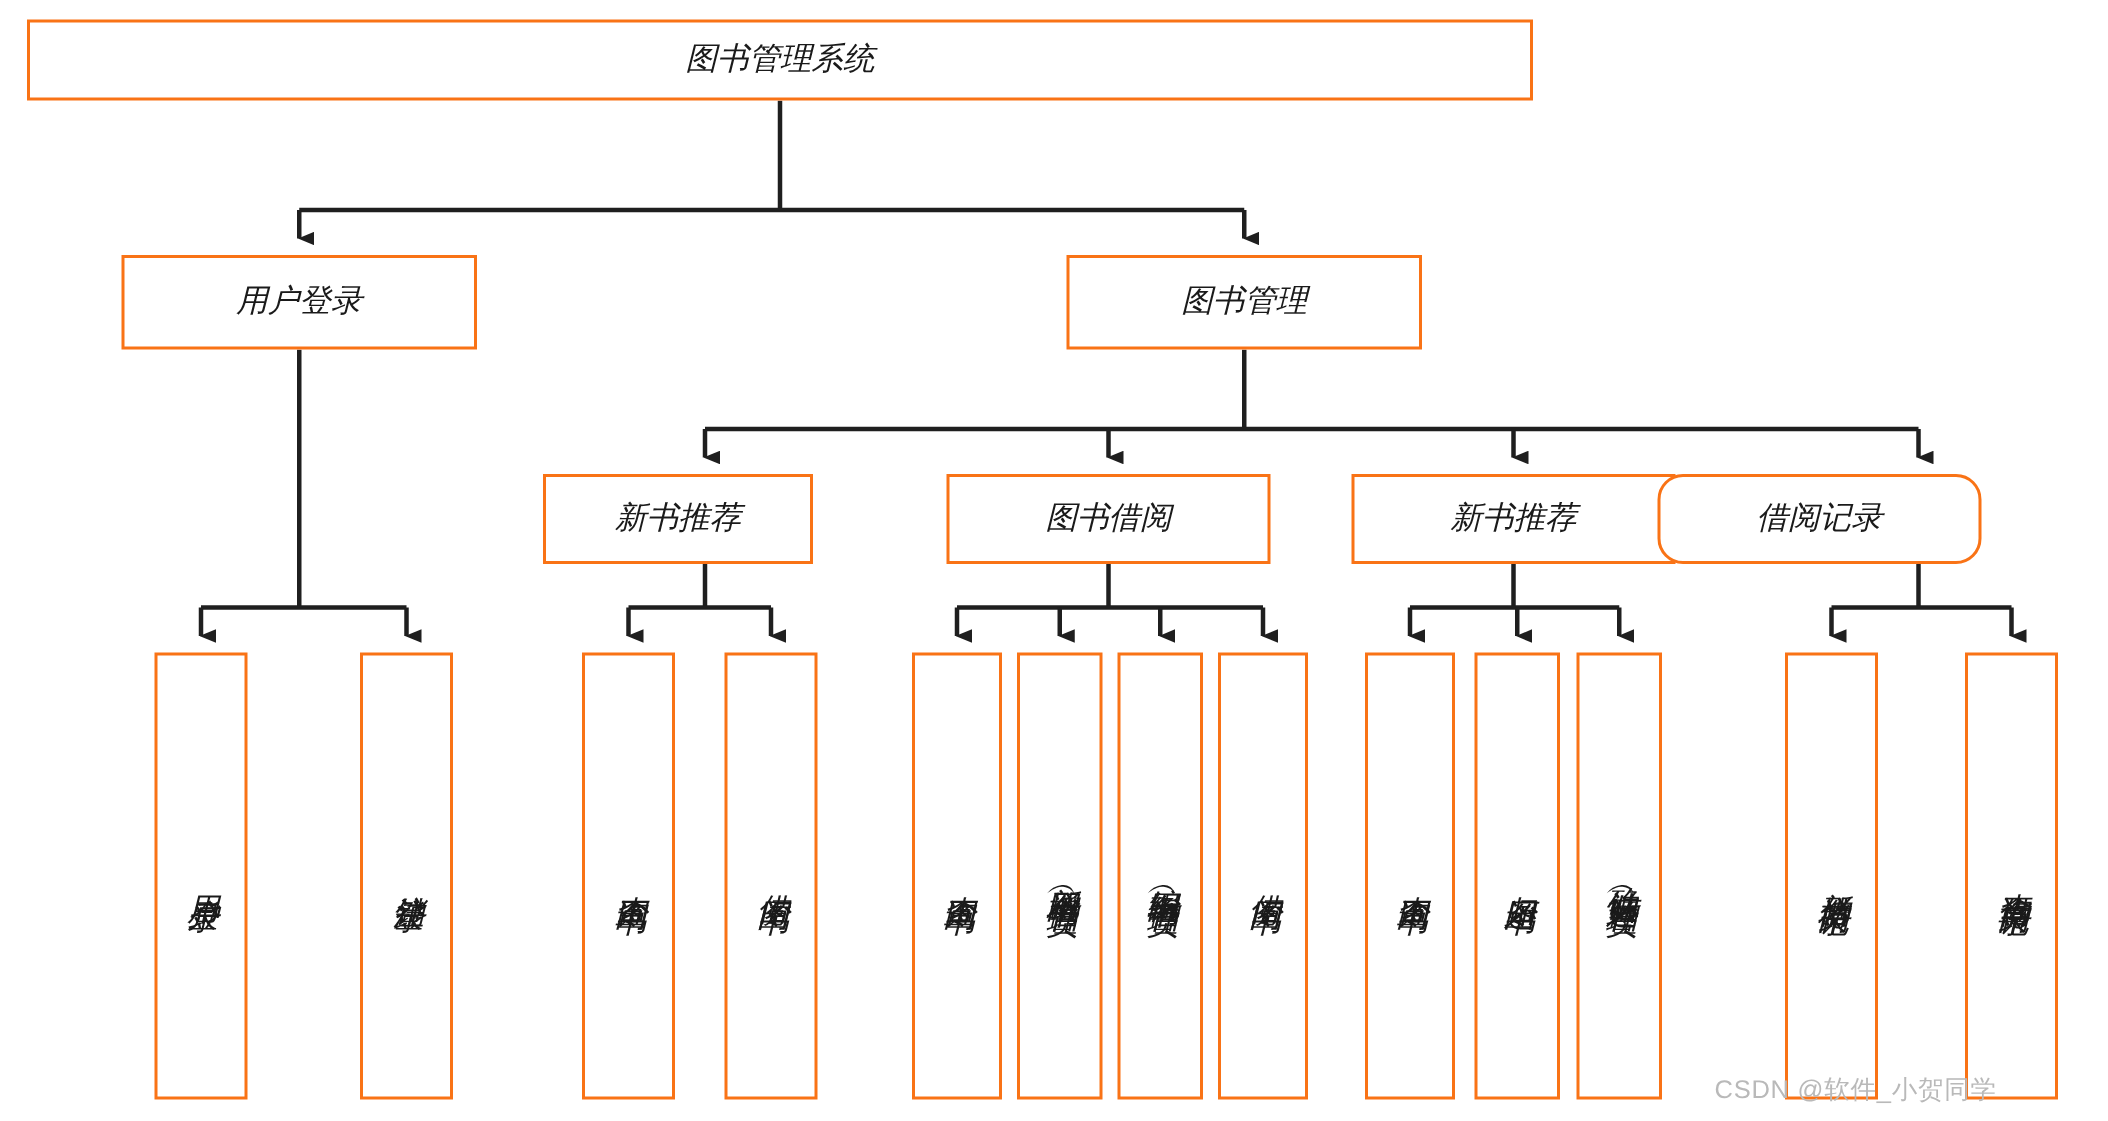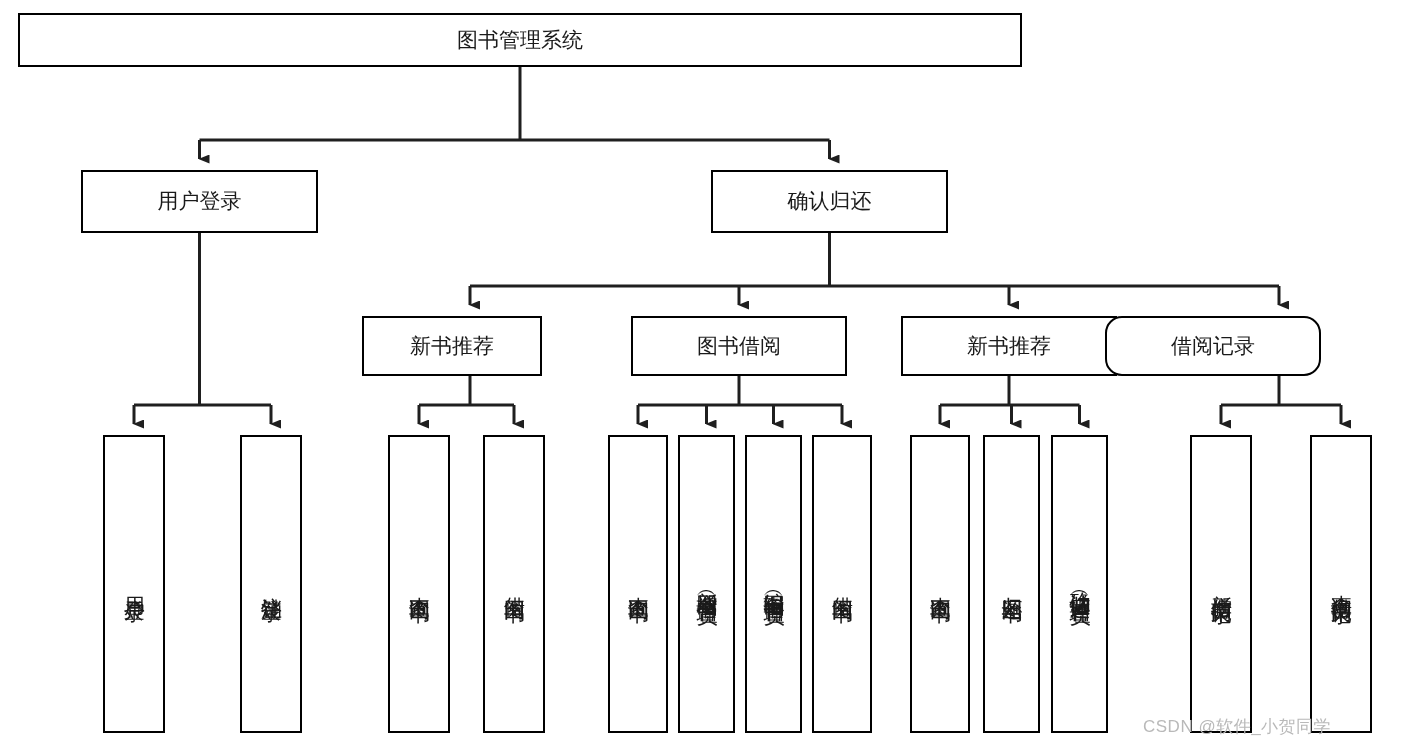--- a/index.html
+++ b/index.html
@@ -22,27 +22,28 @@
     position: absolute;
     left: 0;
     top: 0;
     width: 1405px;
     height: 747px;
   }
   .node {
     position: absolute;
     box-sizing: border-box;
     background: #ffffff;
-    border: 2px solid #000000;
+    border: 2px solid #f97316;
     display: flex;
     align-items: center;
     justify-content: center;
     color: #1a1a1a;
     line-height: 1.18;
     text-align: center;
+    font-style: italic;
   }
   .node.h {
     font-size: 21px;
   }
   .node.root {
     font-size: 21px;
   }
   .node.v {
     font-size: 21px;
     writing-mode: vertical-rl;
@@ -117,21 +118,21 @@
   </svg>
 
   <div class="node root" style="left: 18px; top: 13px; width: 1004px; height: 54px;">
     <span class="node-label">图书管理系统</span>
   </div>
 
   <div class="node h" style="left: 81px; top: 170px; width: 237px; height: 63px;">
     <span class="node-label">用户登录</span>
   </div>
   <div class="node h" style="left: 711px; top: 170px; width: 237px; height: 63px;">
-    <span class="node-label">确认归还</span>
+    <span class="node-label">图书管理</span>
   </div>
 
   <div class="node h" style="left: 362px; top: 316px; width: 180px; height: 60px;">
     <span class="node-label">新书推荐</span>
   </div>
   <div class="node h" style="left: 631px; top: 316px; width: 216px; height: 60px;">
     <span class="node-label">图书借阅</span>
   </div>
   <div class="node h" style="left: 901px; top: 316px; width: 216px; height: 60px;">
     <span class="node-label">新书推荐</span>

